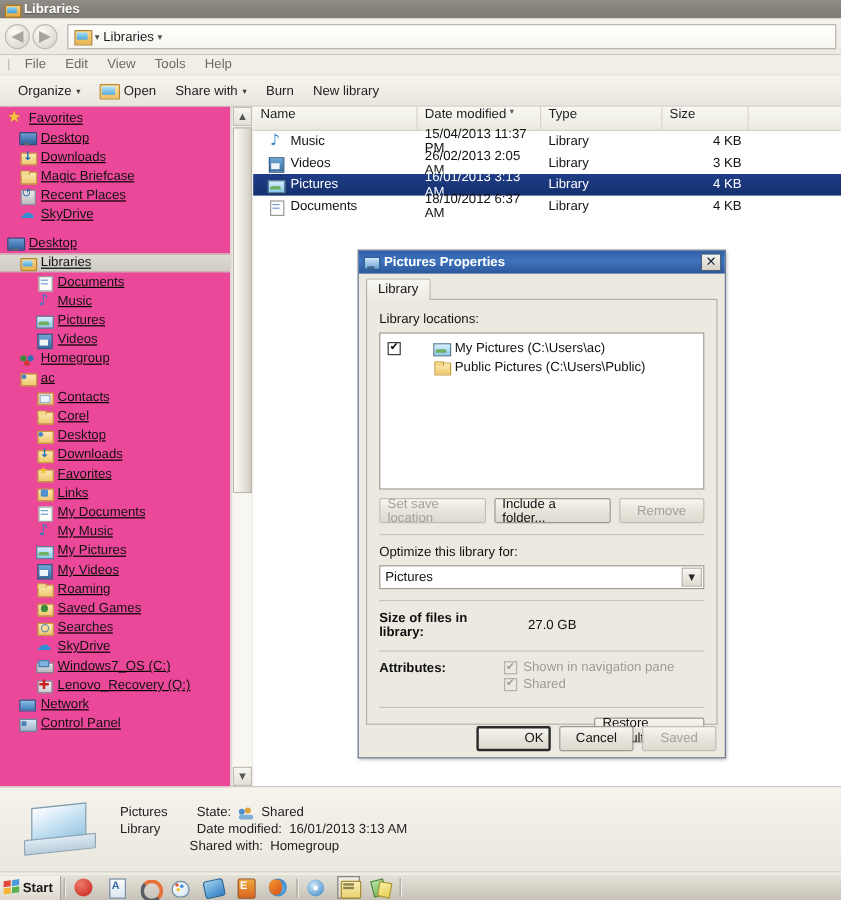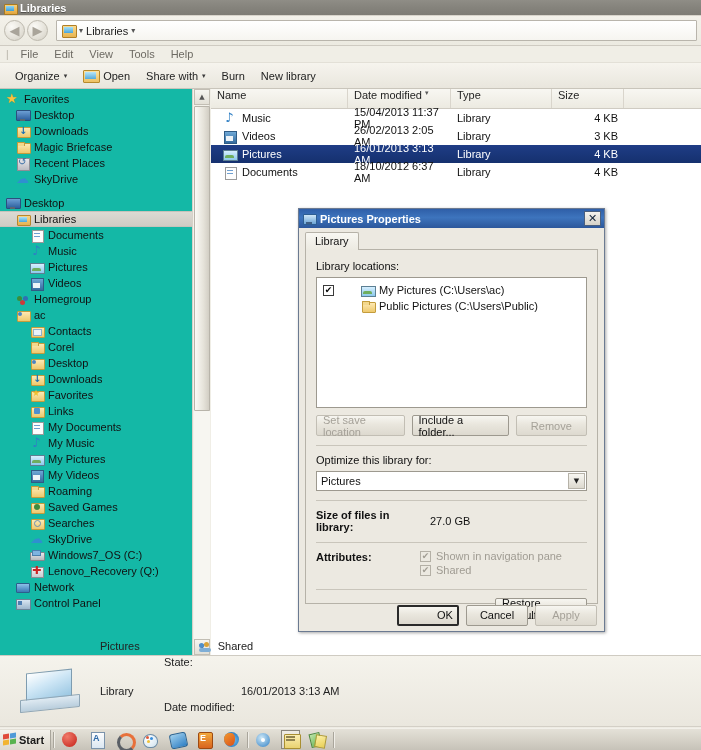--- a/index.html
+++ b/index.html
@@ -104,21 +104,21 @@
     border:1px solid #b78a2d; border-radius:1px;
   }
   .ico-open::after{
     content:""; position:absolute; left:2px; top:3px; width:11px; height:7px;
     background: linear-gradient(180deg,#b7e6fa,#56aada);
   }
 
   
   .navpane {
     position:absolute; left:0; top:73px; width:192px; height:582px;
-    background:#14b8a6; overflow:hidden; padding-top:2px;
+    background:#ec4899; overflow:hidden; padding-top:2px;text-decoration:underline;
   }
   .nav-row {
     height: 16px; display:flex; align-items:center; gap:4px;
     padding-left: 6px; white-space:nowrap; font-size:11px; color:#111;
   }
   .nav-row.selected {
     background: linear-gradient(180deg,#dcdad3,#cfccc4);
     border-top:1px solid #c6c3ba; border-bottom:1px solid #c6c3ba;
     width: 192px;
   }
@@ -354,21 +354,21 @@
     background: linear-gradient(160deg,#ffffff 0%, #cfe7f6 40%, #8fc0de 100%);
     border:1px solid #7e9cb0; transform: skewY(-6deg);
   }
   .det-ico::after{
     content:""; position:absolute; left:2px; top:30px; width:58px; height:11px;
     background: linear-gradient(180deg,#dfeaf2,#b9cedd);
     border:1px solid #8fa6b6; transform: skewY(-6deg); border-radius:1px;
   }
   .det-grid { margin-left: 20px; font-size:11px; color:#1a1a1a; line-height:14px; }
   .det-line { display:flex; gap:6px; align-items:center; }
-  .det-k { color:#222;margin-top:31px; }
+  .det-k { color:#222; }
   .det-v { color:#222; }
   .shared-ico { width:13px; height:11px; position:relative; display:inline-block; }
   .shared-ico::before{
     content:""; position:absolute; left:0; top:2px; width:5px; height:5px; border-radius:50%;
     background:#4f8fcb; box-shadow: 5px -1px 0 #d8a33a;
   }
   .shared-ico::after{
     content:""; position:absolute; left:0; top:7px; width:12px; height:4px; border-radius:2px;
     background:#7faed6;
   }
@@ -496,21 +496,21 @@
     display:flex; align-items:center; padding-left:4px; font-size:11px; color:#111;
     position:relative;
   }
   .combo-arrow {
     position:absolute; right:1px; top:1px; width:17px; height:16px;
     background: linear-gradient(180deg,#f7f6f1,#ddd9cf); border:1px solid #b6b2a8;
     display:flex; align-items:center; justify-content:center; font-size:7px; color:#222;
     font-family:"DejaVu Sans", sans-serif;
   }
 
-  .kvrow { display:flex; align-items:center; font-size:11px; color:#111; gap:10px; }
+  .kvrow { display:flex; align-items:center; font-size:11px; color:#111; gap:20px; }
   .kvrow .k { width:104px; font-weight:bold; }
   .attr-row { display:flex; align-items:center; gap:5px; margin-left:104px; font-size:11px; color:#a09c93; height:14px; }
   .cb-dis {
     width:11px; height:11px; background:#ece9e1; border:1px solid #b4b0a6;
     display:flex; align-items:center; justify-content:center; font-size:9px; color:#a09c93;
     font-family:"DejaVu Sans", sans-serif; flex:0 0 auto;
   }
   .restore-wrap { display:flex; justify-content:flex-end; margin-top:8px; }
   .btn.b-restore { width:92px; }
 
@@ -875,21 +875,21 @@
         <div class="hr" style="margin-top:12px;"></div>
 
         <div class="restore-wrap">
           <div class="btn b-restore">Restore Defaults</div>
         </div>
       </div>
 
       <div class="dlg-footer">
         <div class="btn b-ok">OK</div>
         <div class="btn b-cancel">Cancel</div>
-        <div class="btn b-apply disabled">Apply</div>
+        <div class="btn b-apply disabled">Saved</div>
       </div>
     </div>
   </div>
 
   <div class="taskbar">
     <div class="startbtn">
       <span class="win-logo"></span>
       <span>Start</span>
     </div>
     <div class="ql-sep"></div>

